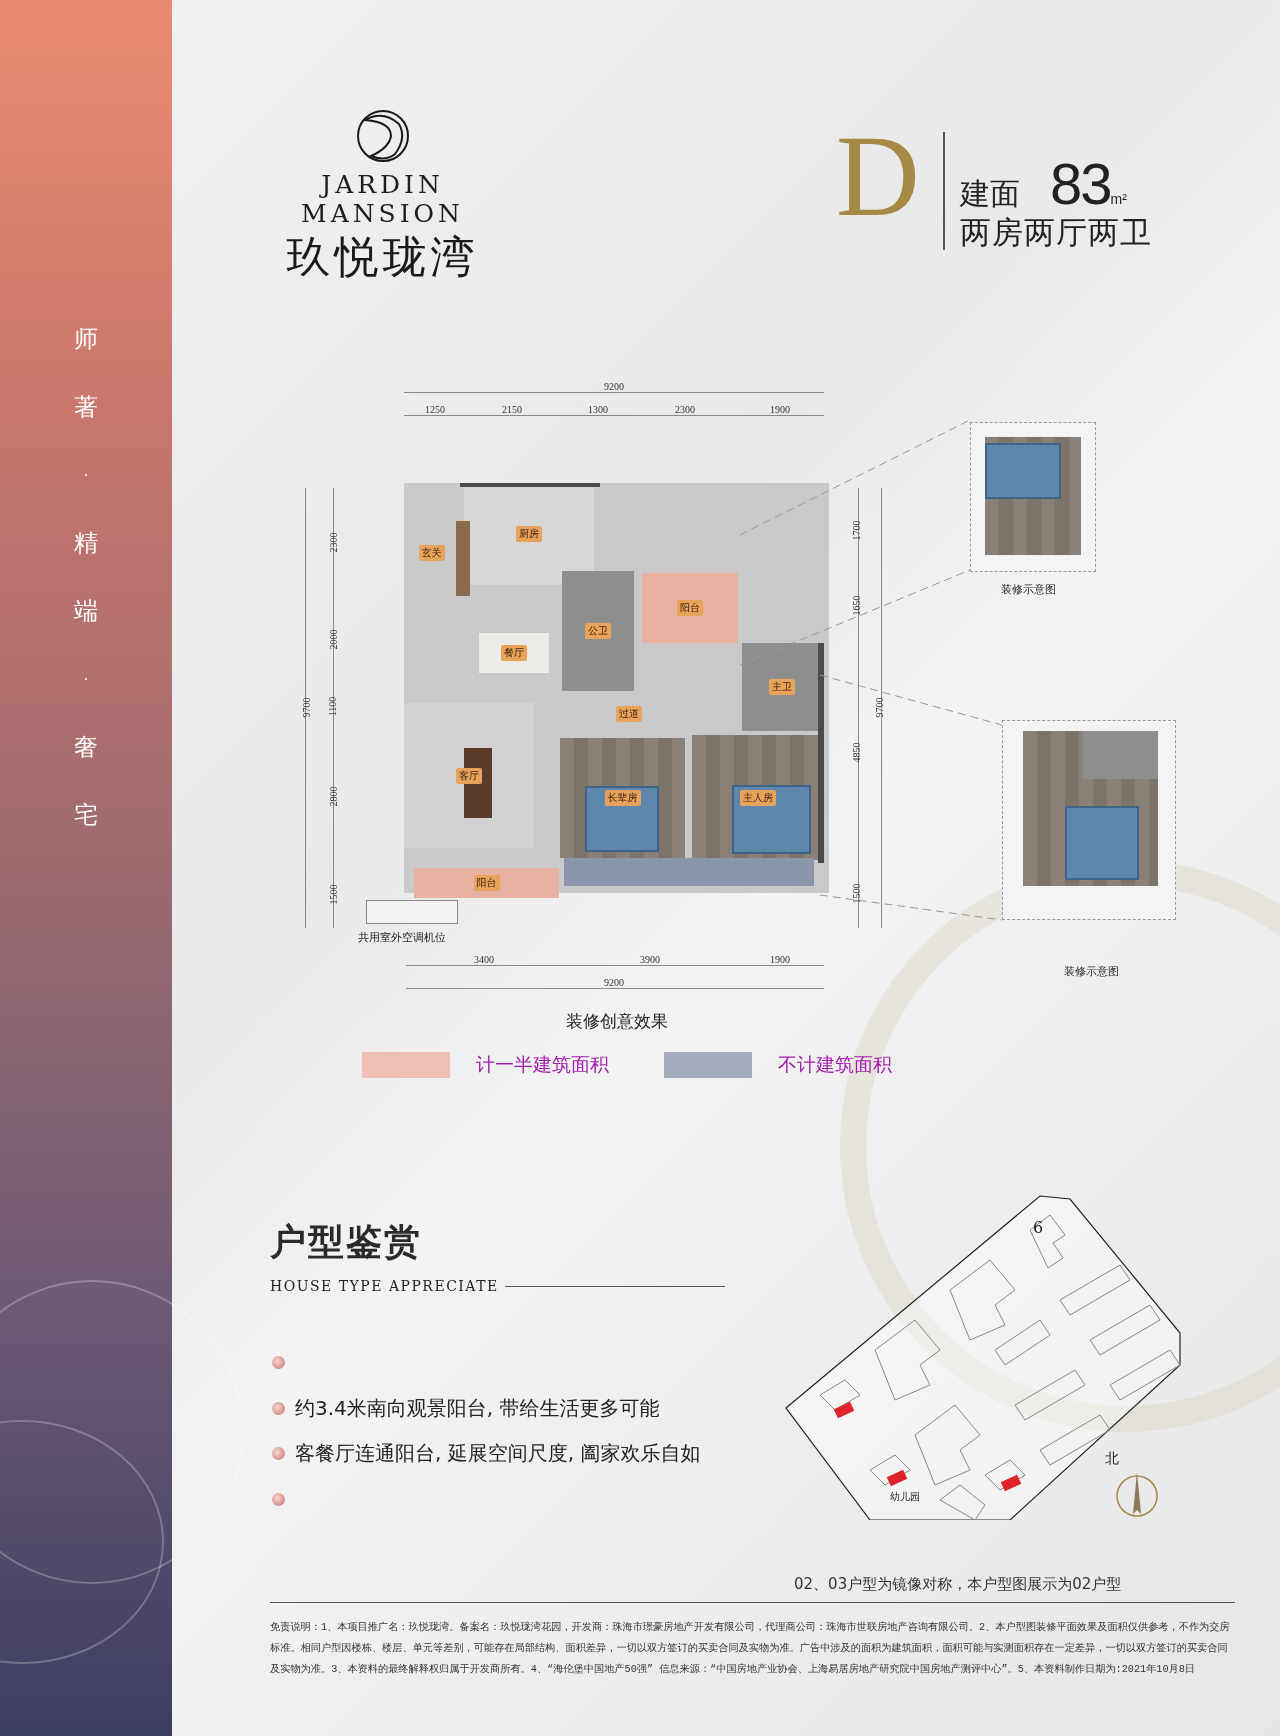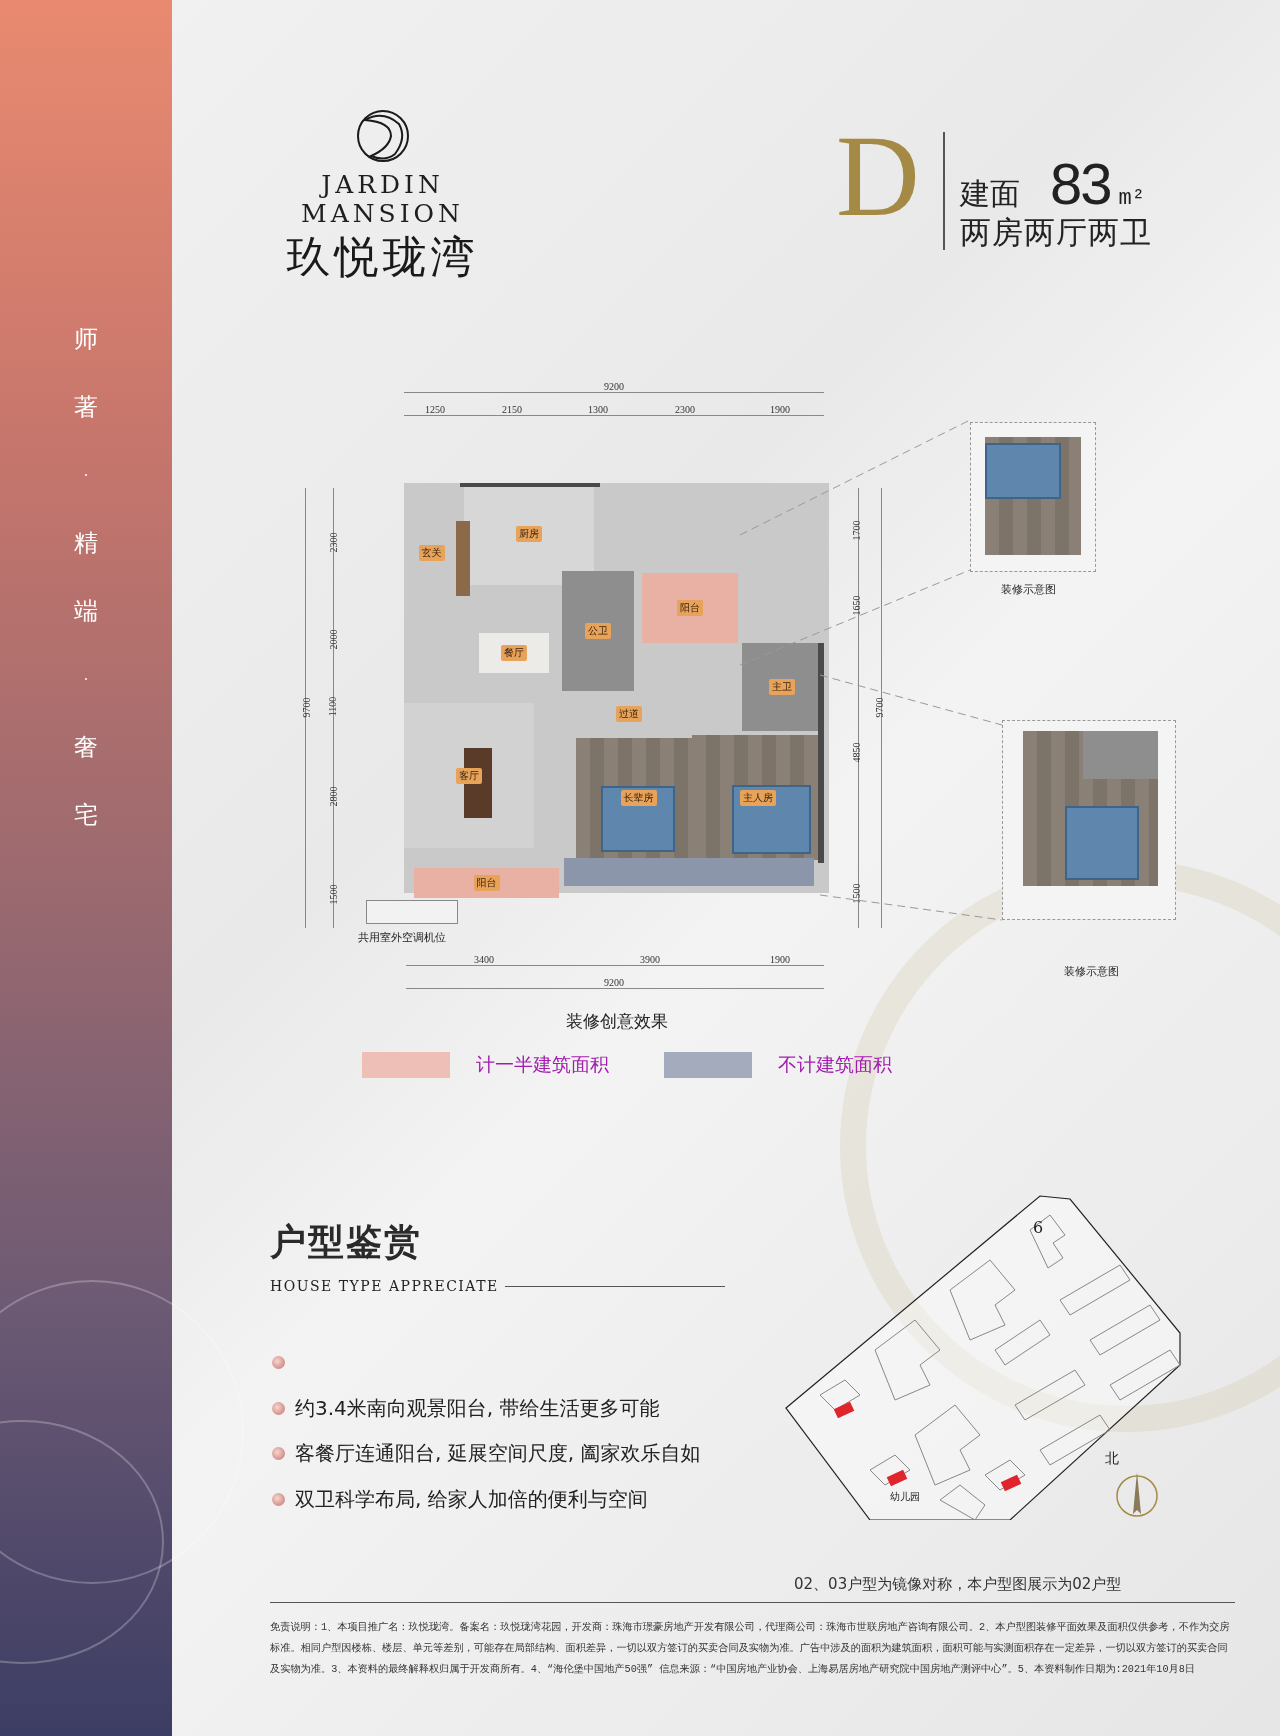--- a/index.html
+++ b/index.html
@@ -15,21 +15,21 @@
   .deco-ring{position:absolute;border-radius:50%;border:26px solid rgba(214,205,180,.35);}
   .logo{position:absolute;left:240px;top:108px;width:285px;text-align:center;}
   .logo svg{display:block;margin:0 auto;}
   .logo .en{font-size:25px;letter-spacing:4px;margin-top:6px;color:#1e1e1e;}
   .logo .cn{font-size:44px;letter-spacing:4px;margin-top:0;color:#1a1a1a;}
   .type-letter{position:absolute;left:836px;top:118px;font-size:116px;color:#a58a45;line-height:1;font-family:"Liberation Serif",serif;}
   .type-divider{position:absolute;left:943px;top:132px;width:2px;height:118px;background:#555;}
   .area-row{position:absolute;left:960px;top:150px;display:flex;align-items:baseline;}
   .area-label{font-size:30px;color:#222;}
   .area-val{font-family:"Liberation Sans",sans-serif;font-size:58px;margin-left:30px;color:#222;letter-spacing:-2px;}
-  .area-unit{font-family:Liberation Mono, monospace;font-size:22px;margin-left:8px;}
+  .area-unit{font-family:Liberation Sans, sans-serif;font-size:14px;}
   .layout-text{position:absolute;left:960px;top:212px;font-size:31px;color:#222;letter-spacing:1px;}
   .dim{position:absolute;font-family:"Liberation Serif",serif;font-size:10px;color:#333;}
   .dline{position:absolute;background:#888;}
   .plan{position:absolute;left:404px;top:483px;width:425px;height:410px;background:#c9c9c9;}
   .room{position:absolute;display:flex;align-items:center;justify-content:center;}
   .tag{background:#e8a35a;color:#3a2210;font-size:10px;padding:1px 3px;border-radius:2px;font-family:"DejaVu Sans",sans-serif;}
   .bed{position:absolute;background:#5f86ad;border:2px solid #3f6489;}
   .wall{position:absolute;background:#4a4a4a;}
   .wood{background:repeating-linear-gradient(90deg,#8a8076 0 14px,#7c7369 14px 28px);}
   .mini{position:absolute;background:#f4f4f4;border:1px dashed #999;}
@@ -141,21 +141,21 @@
 
   <div class="room" style="left:338px;top:160px;width:80px;height:88px;background:#8e8e8e;">
     <span class="tag">主卫</span>
   </div>
 
   <div class="room" style="left:0;top:220px;width:130px;height:145px;background:#d2d2d2;">
     <div style="position:absolute;left:60px;top:45px;width:28px;height:70px;background:#5a3a28;"></div>
     <span class="tag" style="position:relative;">客厅</span>
   </div>
 
-  <div class="room wood" style="left:172px;top:255px;width:125px;height:120px;">
+  <div class="room wood" style="left:156px;top:255px;width:125px;height:120px;">
     <div class="bed" style="left:25px;top:48px;width:70px;height:62px;"></div>
     <span class="tag" style="position:relative;">长辈房</span>
   </div>
 
   <div class="room wood" style="left:288px;top:252px;width:132px;height:125px;">
     <div class="bed" style="left:40px;top:50px;width:75px;height:65px;"></div>
     <span class="tag" style="position:relative;">主人房</span>
   </div>
 
   <div class="room" style="left:10px;top:385px;width:145px;height:30px;background:#e9b0a4;">
@@ -219,21 +219,20 @@
   <div class="feat">
     <span class="bul"></span>
     <span class="tx">约3.4米南向观景阳台, 带给生活更多可能</span>
   </div>
   <div class="feat">
     <span class="bul"></span>
     <span class="tx">客餐厅连通阳台, 延展空间尺度, 阖家欢乐自如</span>
   </div>
   <div class="feat">
     <span class="bul"></span>
-    <span class="tx">双卫科学布局, 给家人加倍的便利与空间</span>
   </div>
 </div>
 
 <div class="site">
   <svg width="420" height="330" viewBox="0 0 420 330">
     <polygon points="6,218 260,6 290,9 400,143 400,175 230,330 90,330" fill="rgba(255,255,255,.4)" stroke="#222" stroke-width="1.2"></polygon>
     <g fill="none" stroke="#888" stroke-width="1">
       <path d="M250 40 l20 -15 l15 20 l-12 8 l10 15 l-15 10 z"></path>
       <path d="M170 100 l40 -30 l25 30 l-20 15 l10 20 l-35 15 z"></path>
       <path d="M95 160 l40 -30 l25 30 l-20 15 l10 20 l-35 15 z"></path>

